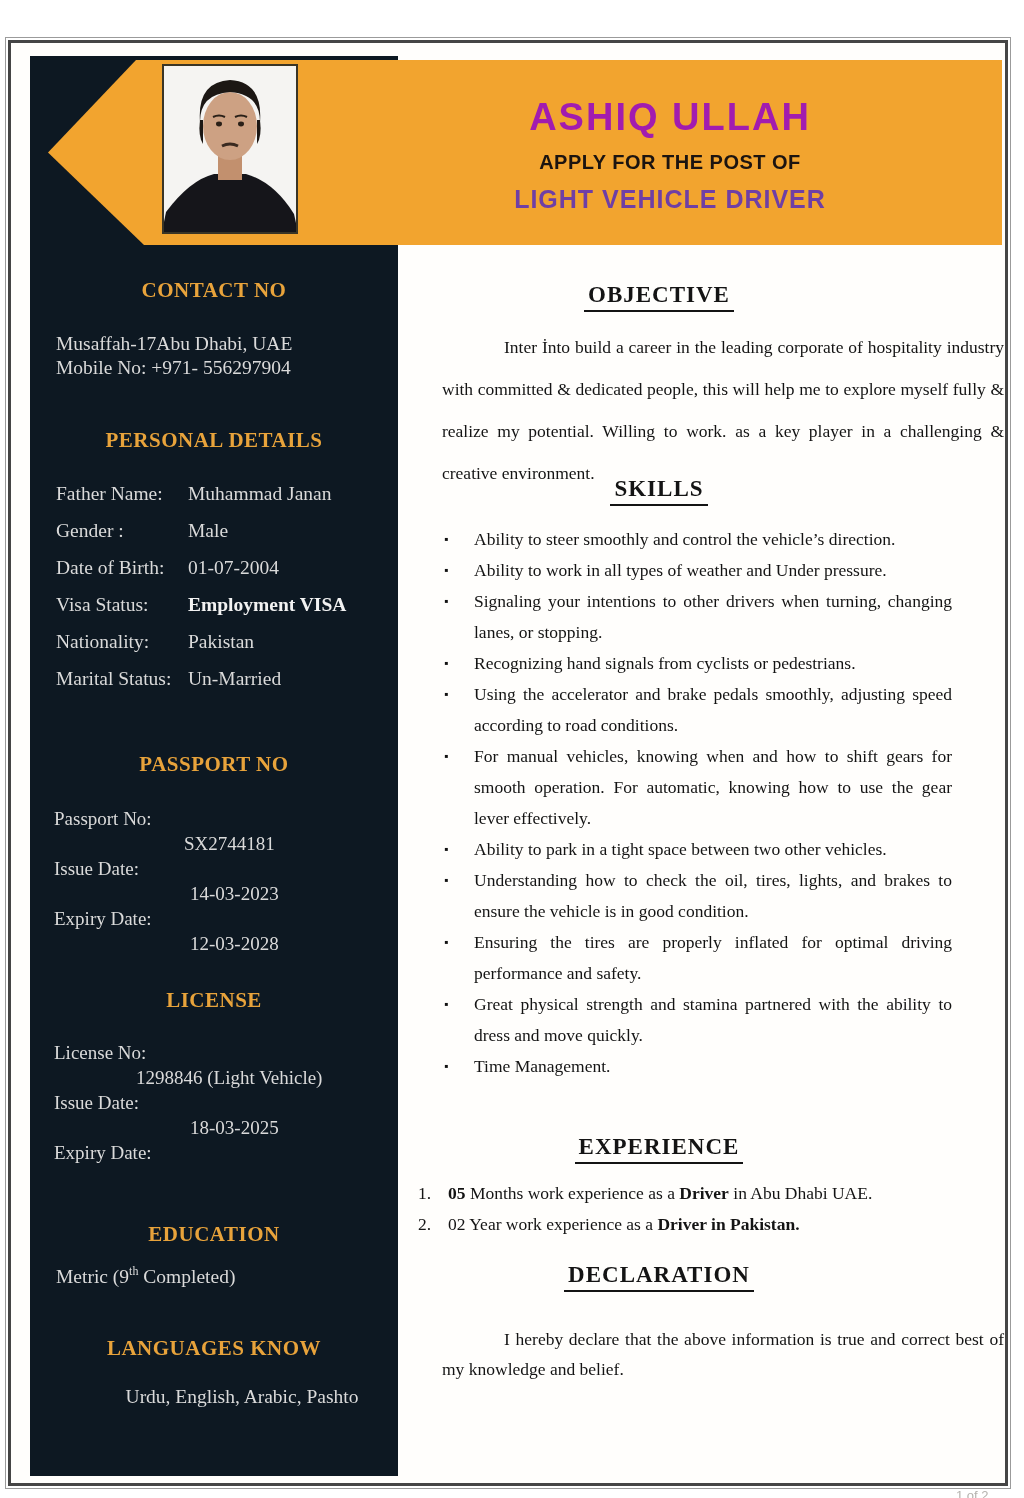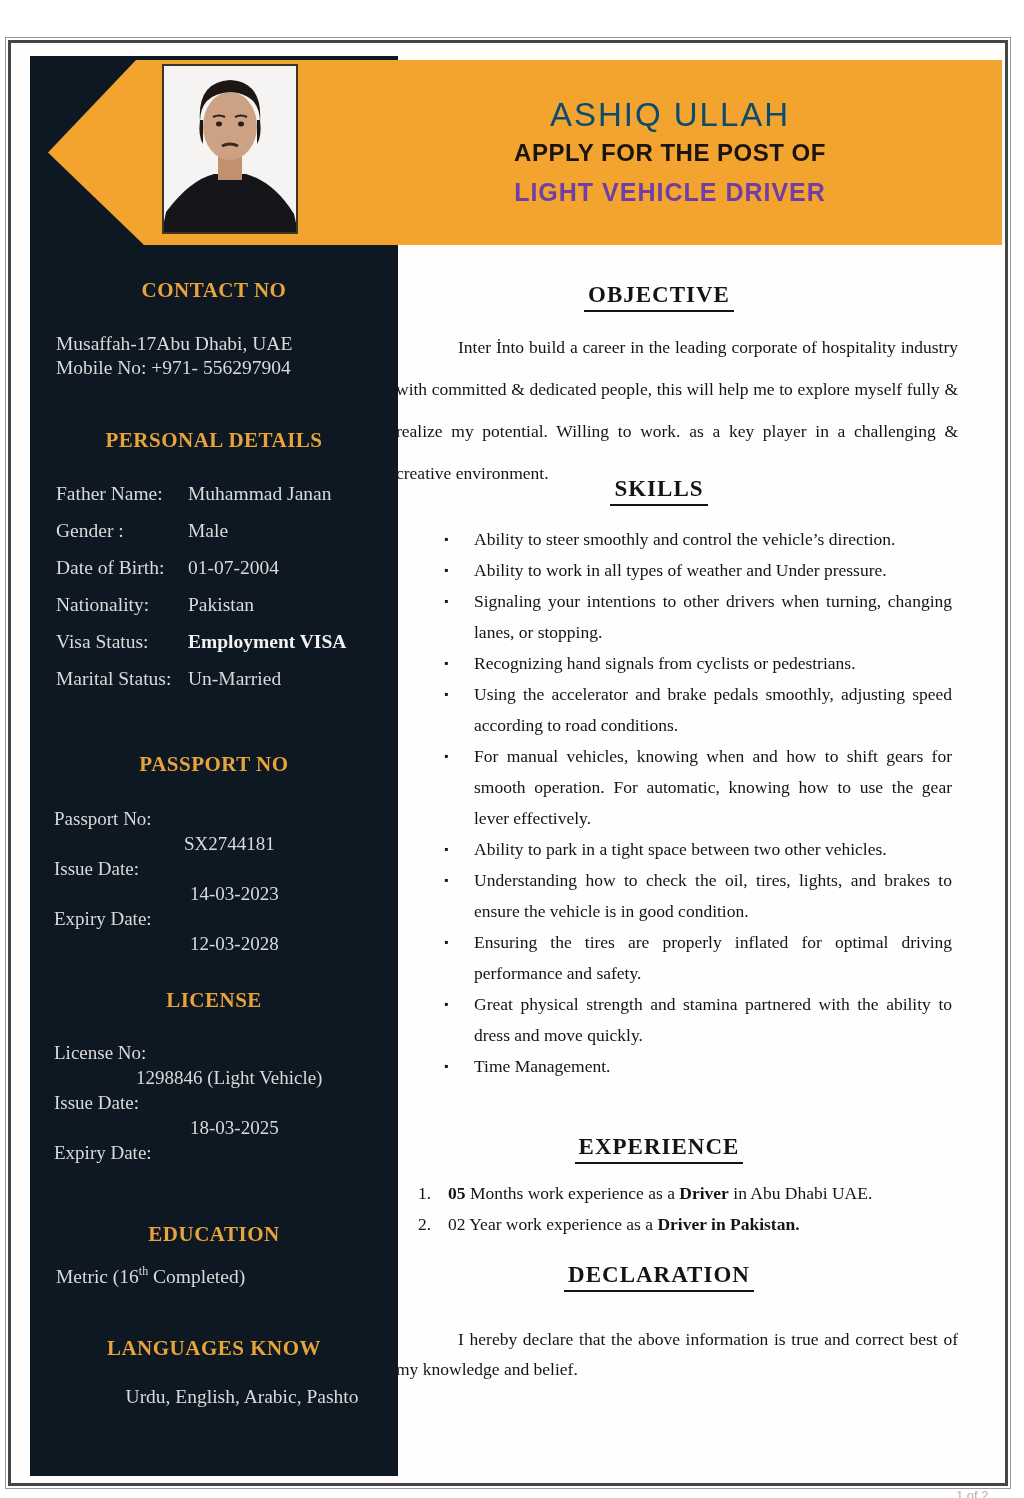--- a/index.html
+++ b/index.html
@@ -40,31 +40,31 @@
     clip-path:polygon(88px 0, 100% 0, 100% 100%, 96px 100%, 0 50%);
   }
   .photo{
     position:absolute;left:162px;top:64px;width:136px;height:170px;
     background:#f4f3f1;border:2px solid #3a3526;box-sizing:border-box;overflow:hidden;
   }
   .header-text{
     position:absolute;left:430px;top:96px;width:480px;text-align:center;
     font-family:"Liberation Sans", sans-serif;
   }
-  .header-name{font-size:33px;font-weight:normal;color:#0c4a6e;letter-spacing:2px;}
-  .header-apply{font-size:24px;font-weight:bold;color:#1c1410;margin-top:5px;letter-spacing:.5px;}
+  .header-name{font-size:38px;font-weight:bold;color:#a21caf;letter-spacing:2px;}
+  .header-apply{font-size:20px;font-weight:bold;color:#1c1410;margin-top:12px;letter-spacing:.5px;}
   .header-position{font-size:25px;font-weight:bold;color:#6F3FA5;margin-top:11px;letter-spacing:1px;}
   
   .m-heading-wrap{position:absolute;left:418px;width:562px;text-align:center;padding-right:80px;box-sizing:border-box;}
   .m-heading{
     display:inline-block;font-size:23px;font-weight:bold;color:#141414;
     border-bottom:2px solid #141414;padding:0 4px 2px;letter-spacing:1px;
   }
   .para{
-    position:absolute;left:396px;width:562px;font-size:17.5px;color:#141414;
+    position:absolute;left:442px;width:562px;font-size:17.5px;color:#141414;
     text-align:justify;
   }
   .objective-para{top:326px;line-height:42px;text-indent:62px;}
   .decl-para{top:1300px;line-height:30px;text-indent:62px;margin-top:24px;}
   .skills-list{
     position:absolute;left:418px;top:524px;width:534px;margin:0;padding:0;list-style:none;
     font-size:17.5px;line-height:31px;color:#141414;
   }
   .skills-list li{position:relative;padding-left:56px;text-align:justify;}
   .skills-list li .sq{
@@ -126,26 +126,26 @@
     </div>
     <div class="p-row">
       <span class="lbl">Gender :</span>
       <span class="val">Male</span>
     </div>
     <div class="p-row">
       <span class="lbl">Date of Birth:</span>
       <span class="val">01-07-2004</span>
     </div>
     <div class="p-row">
+      <span class="lbl">Visa Status:</span>
+      <span class="val bold">Employment VISA</span>
+    </div>
+    <div class="p-row">
       <span class="lbl">Nationality:</span>
       <span class="val">Pakistan</span>
-    </div>
-    <div class="p-row">
-      <span class="lbl">Visa Status:</span>
-      <span class="val bold">Employment VISA</span>
     </div>
     <div class="p-row">
       <span class="lbl">Marital Status:</span>
       <span class="val">Un-Married</span>
     </div>
   </div>
 
   <div class="side-heading" style="top:752px">PASSPORT NO</div>
   <div class="kv-block" style="top:806px">
     <div>Passport No:</div>
@@ -159,21 +159,21 @@
   <div class="side-heading" style="top:988px">LICENSE</div>
   <div class="kv-block" style="top:1040px">
     <div>License No:</div>
     <div class="indent-sm">1298846 (Light Vehicle)</div>
     <div>Issue Date:</div>
     <div class="indent-lg">18-03-2025</div>
     <div>Expiry Date:</div>
   </div>
 
   <div class="side-heading" style="top:1222px">EDUCATION</div>
-  <div class="edu-line"><span>Metric (16</span><sup>th</sup><span> Completed)</span></div>
+  <div class="edu-line"><span>Metric (9</span><sup>th</sup><span> Completed)</span></div>
 
   <div class="side-heading" style="top:1336px">LANGUAGES KNOW</div>
   <div class="lang-line">Urdu, English, Arabic, Pashto</div>
 
   <div class="m-heading-wrap" style="top:282px">
     <span class="m-heading">OBJECTIVE</span>
   </div>
   <div class="para objective-para">Inter İnto build a career in the leading corporate of hospitality industry with committed &amp; dedicated people, this will help me to explore myself fully &amp; realize my potential. Willing to work. as a key player in a challenging &amp; creative environment.</div>
 
   <div class="m-heading-wrap" style="top:476px">

